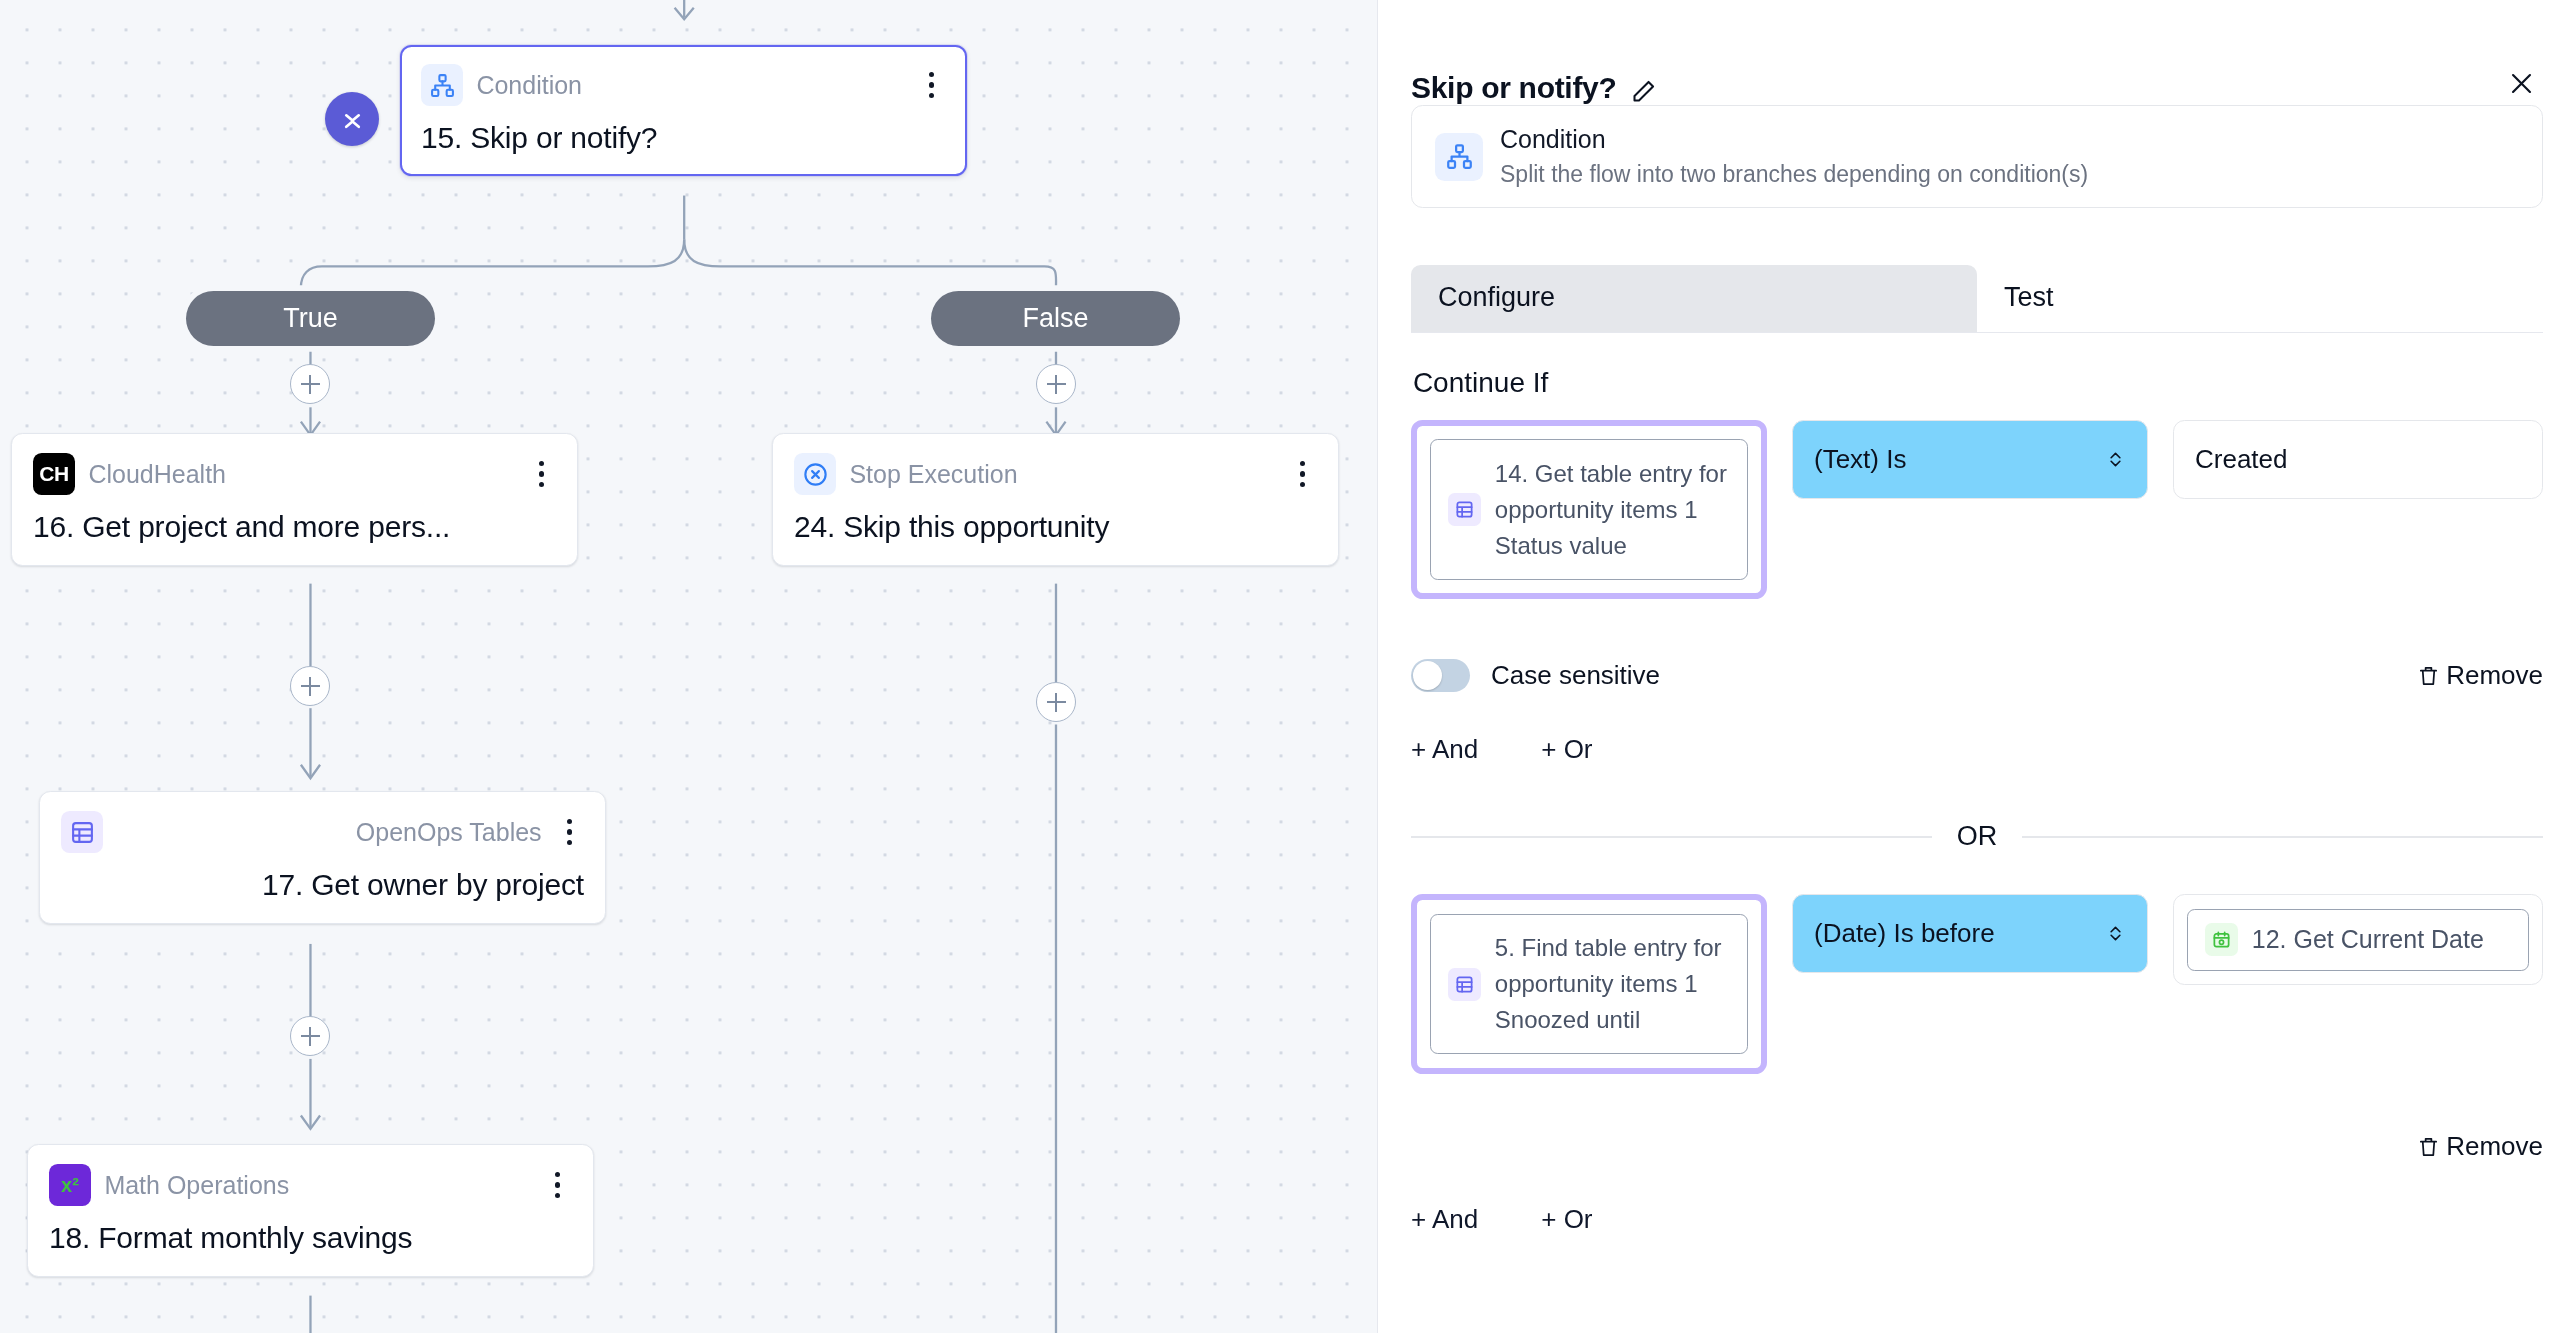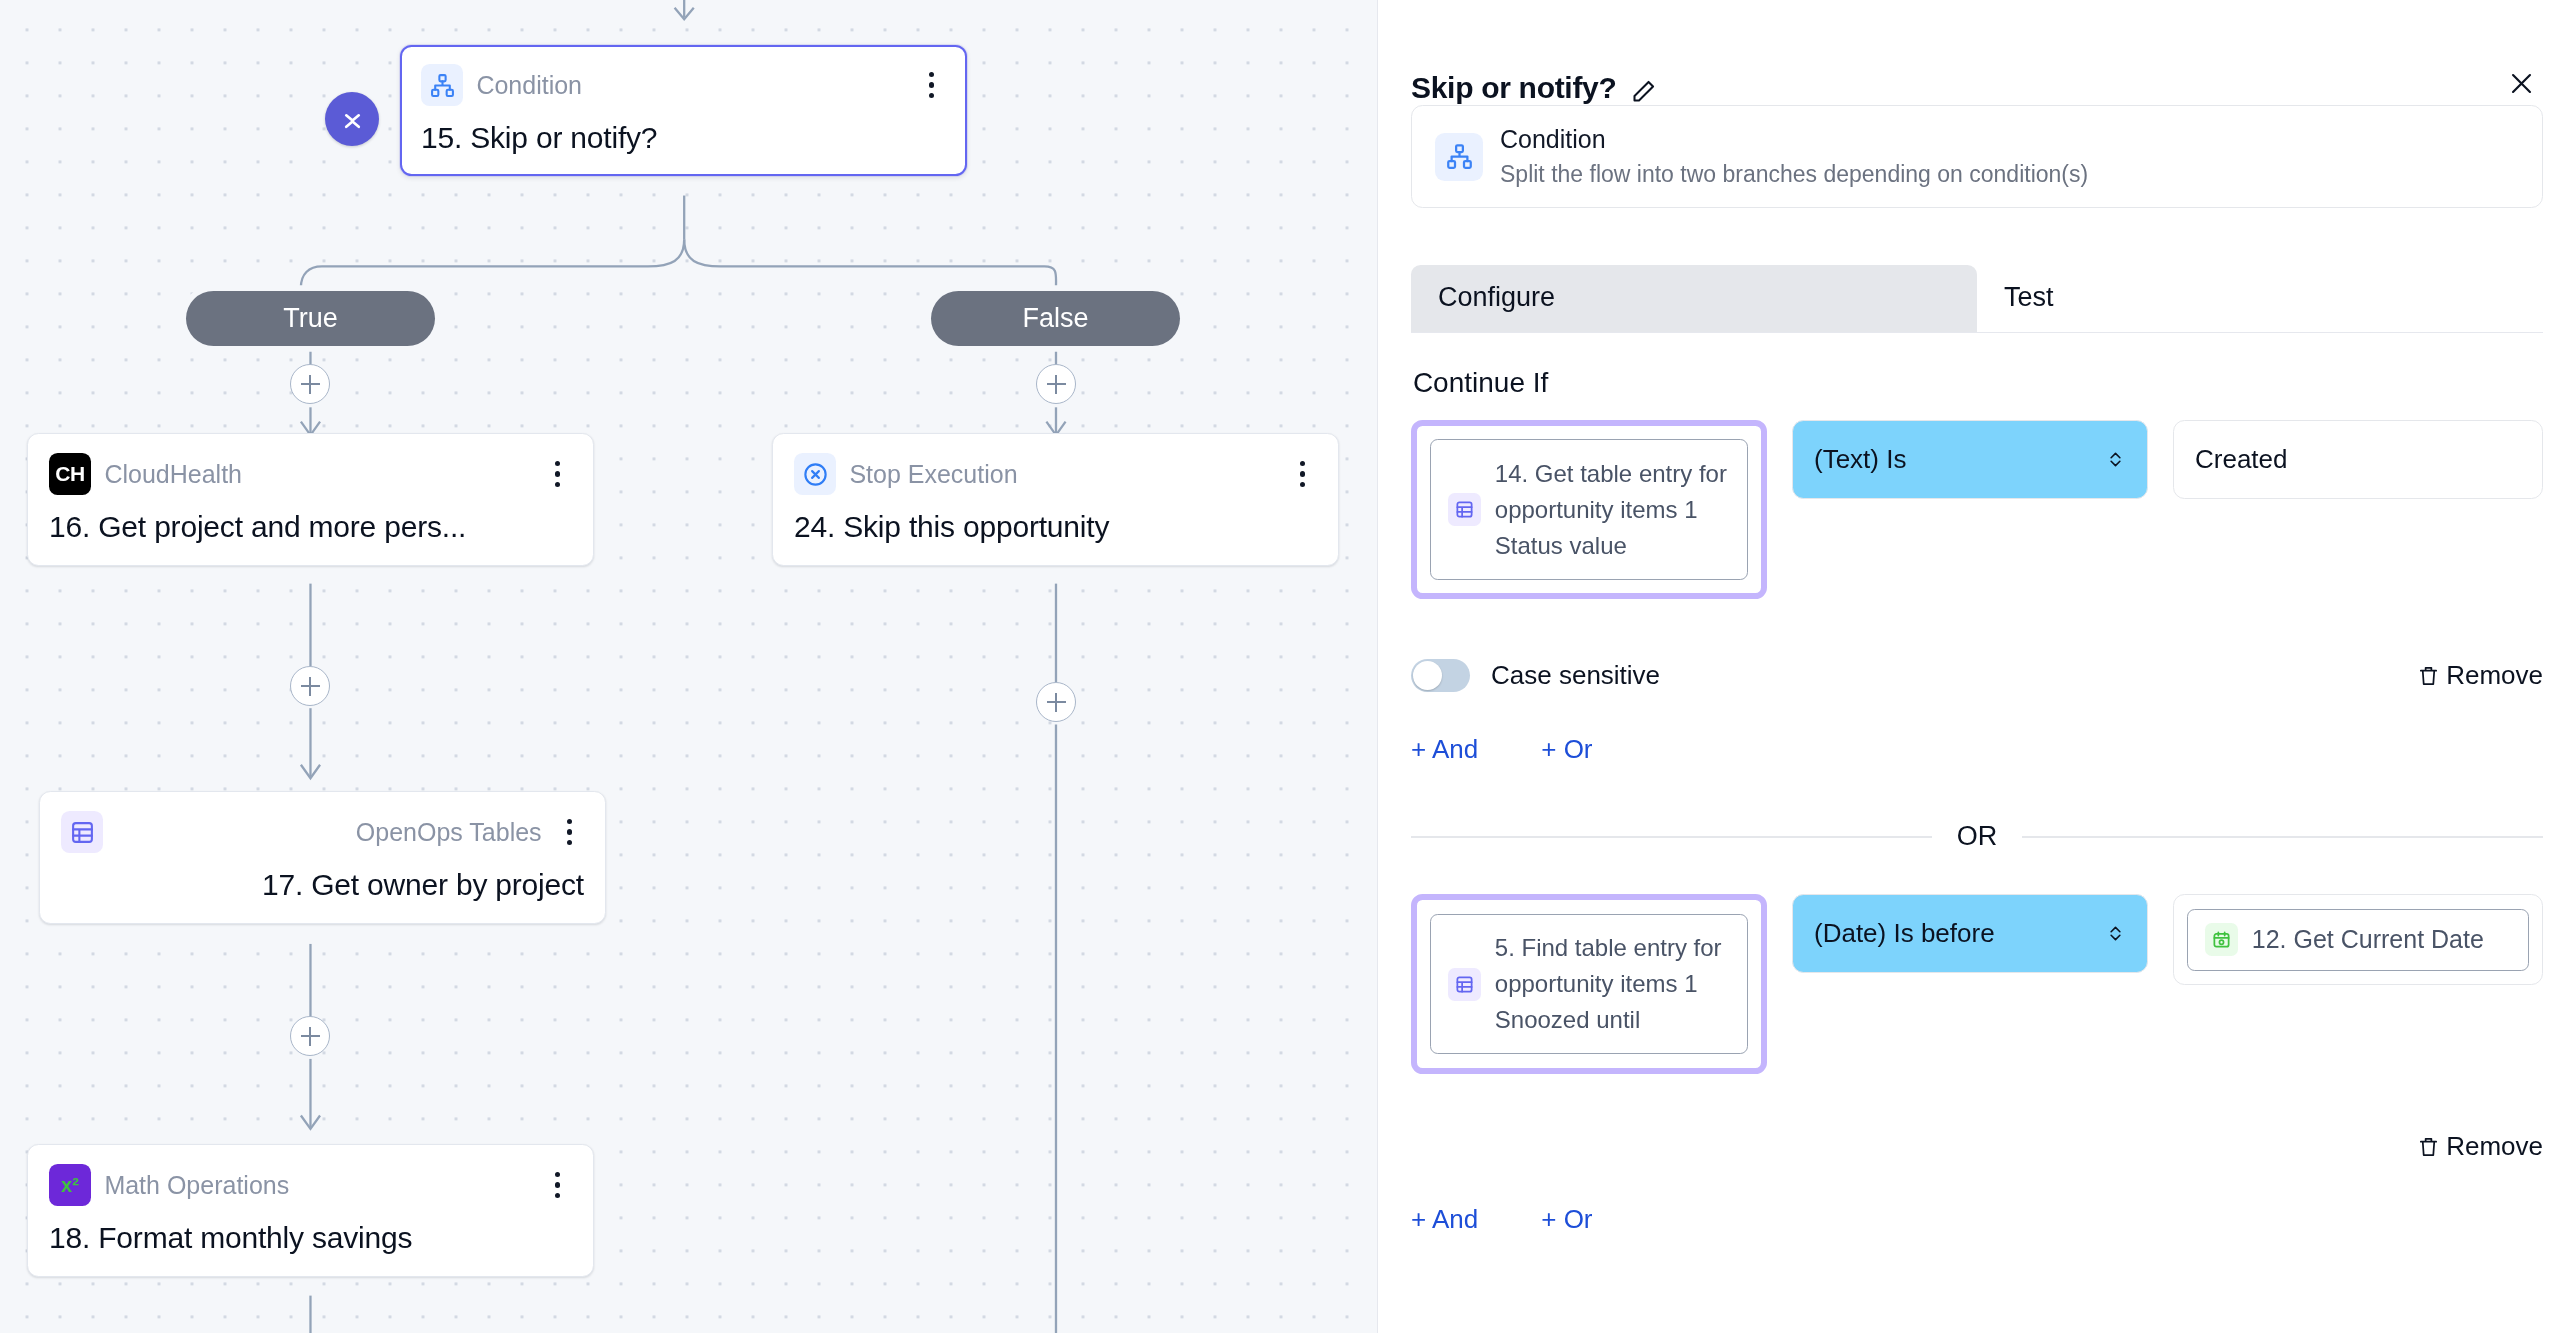--- a/index.html
+++ b/index.html
@@ -198,21 +198,21 @@
     box-shadow: 0 1px 1.9px rgba(0,0,0,.2);
   }
   .toggle-label { font-size: 26px; color: #0b1220; margin-left: 21px; }
 
   .remove-btn {
     margin-left: auto; display: flex; align-items: center; gap: 5.7px;
     font-size: 26px; color: #0b1220; cursor: pointer;
   }
 
   .andor-row { display: flex; gap: 63px; margin-top: 42px; }
-  .andor-btn { font-size: 26px; color: #1d4ed8; cursor: pointer; }
+  .andor-btn { font-size: 26px; color: #0f172a; cursor: pointer; }
 
   .or-divider { display: flex; align-items: center; gap: 25px; margin: 56px 0 42px 0; }
   .or-divider .line { flex: 1 1 auto; height: 1.9px; background: #e5e7eb; }
   .or-divider .or-text { font-size: 27px; color: #0b1220; }
 
   .remove-right { display: flex; margin-top: 57px; }
 </style>
 </head>
 <body>
 
@@ -289,21 +289,21 @@
     <div class="branch-pill" style="left:931px; top:291px;">
       <span>False</span>
     </div>
 
     <div class="plus-btn" style="left:290px; top:364px;"></div>
     <div class="plus-btn" style="left:1036px; top:364px;"></div>
     <div class="plus-btn" style="left:290px; top:666px;"></div>
     <div class="plus-btn" style="left:1036px; top:682px;"></div>
     <div class="plus-btn" style="left:290px; top:1016px;"></div>
 
-    <div class="node" style="left:27px; top:433px;">
+    <div class="node" style="left:11px; top:433px;">
       <div class="node-head">
         <span class="node-ico ico-black">
           <span class="txt">CH</span>
         </span>
         <span class="node-kind">CloudHealth</span>
         <span class="kebab">
             <i></i>
             <i></i>
             <i></i>
           </span>

